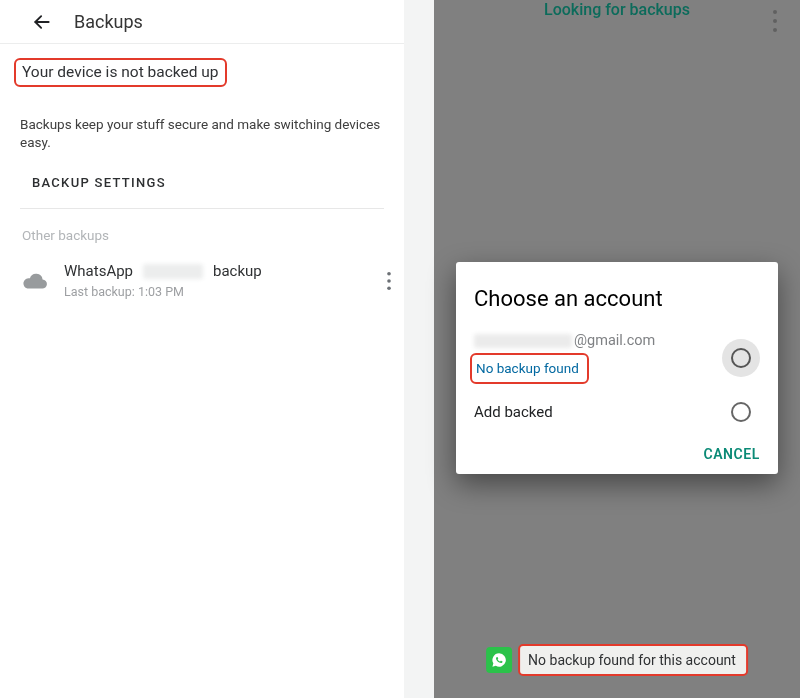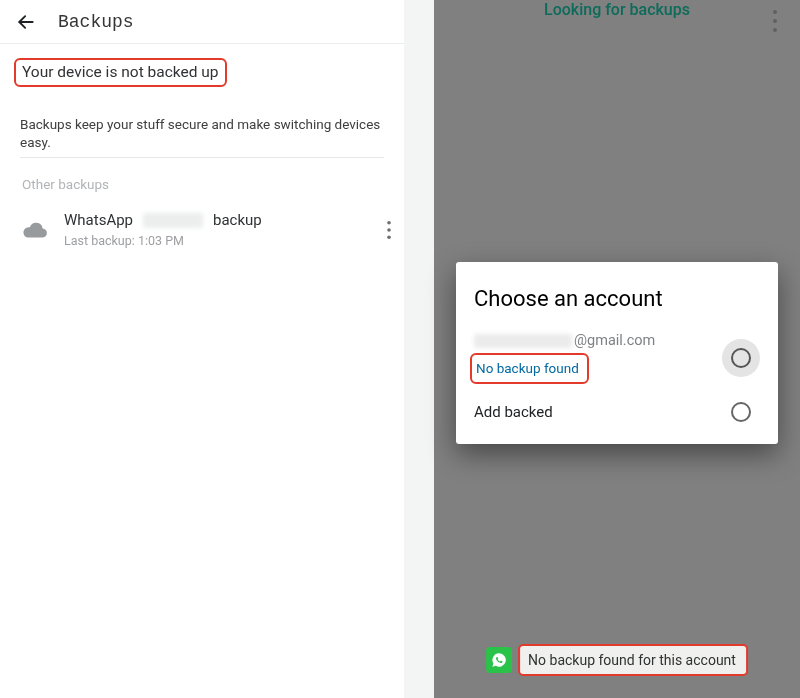--- a/index.html
+++ b/index.html
@@ -16,24 +16,23 @@
     width: 404px;
     height: 698px;
     background: #ffffff;
     display: flex;
     flex-direction: column;
   }
   .left-header {
     height: 44px;
     display: flex;
     align-items: center;
-    padding: 0 14px 0 16px;
+    padding: 0 14px 0 32px;
     gap: 22px;
     border-bottom: 1px solid #eceded;
-    font-family: Liberation Mono, monospace;
   }
   .back-arrow { width: 20px; height: 20px; color:#202124; }
   .left-title {
     font-size: 18px;
     color: #353535;
     font-weight: 400;
   }
   .status-card {
     padding: 14px 20px 6px 20px;
   }
@@ -234,20 +233,21 @@
     <span class="left-title">Backups</span>
   </div>
 
   <div class="status-card">
     <span class="highlight-red">
       <span class="status-title">Your device is not backed up</span>
     </span>
     <div class="status-desc">Backups keep your stuff secure and make switching devices easy.</div>
   </div>
 
+  <span class="backup-settings-btn">BACKUP SETTINGS</span>
 
   <div class="thin-divider"></div>
 
   <div class="other-label">Other backups</div>
 
   <div class="backup-row">
     <span class="cloud-icon">
       <svg viewBox="0 0 24 16" width="26" height="18">
           <path fill="currentColor" d="M19 6.5a6 6 0 0 0-11.7-1A4.8 4.8 0 0 0 5 15h13.5a4.25 4.25 0 0 0 .5-8.5z"></path>
         </svg>
@@ -302,20 +302,23 @@
       <span class="radio selectedbg">
         <span class="inner"></span>
       </span>
     </div>
 
     <div class="add-row">
       <span class="add-label">Add backed</span>
       <span class="radio"></span>
     </div>
 
+    <div class="dialog-actions">
+      <span class="cancel-btn">CANCEL</span>
+    </div>
   </div>
 
   <div class="toast">
     <span class="wa-badge">
       <svg viewBox="0 0 24 24" width="16" height="16">
           <path fill="#ffffff" d="M12 2a10 10 0 0 0-8.63 15.06L2 22l5.1-1.33A10 10 0 1 0 12 2zm5 13.3c-.2.57-1.2 1.1-1.65 1.13-.44.03-.86.21-2.9-.6-2.44-.96-3.98-3.4-4.1-3.56-.12-.16-.98-1.3-.98-2.48 0-1.18.62-1.76.84-2 .22-.24.48-.3.64-.3h.46c.15 0 .35-.03.54.42.2.46.7 1.6.76 1.72.06.12.1.26.02.42-.08.16-.12.26-.24.4-.12.14-.26.32-.37.43-.12.12-.25.25-.11.49.14.24.62 1.02 1.33 1.65.91.81 1.68 1.06 1.92 1.18.24.12.38.1.52-.06.14-.16.6-.7.76-.94.16-.24.32-.2.54-.12.22.08 1.4.66 1.64.78.24.12.4.18.46.28.06.1.06.58-.14 1.16z"></path>
         </svg>
     </span>
     <span class="toast-box">
       <span class="toast-text">No backup found for this account</span>

